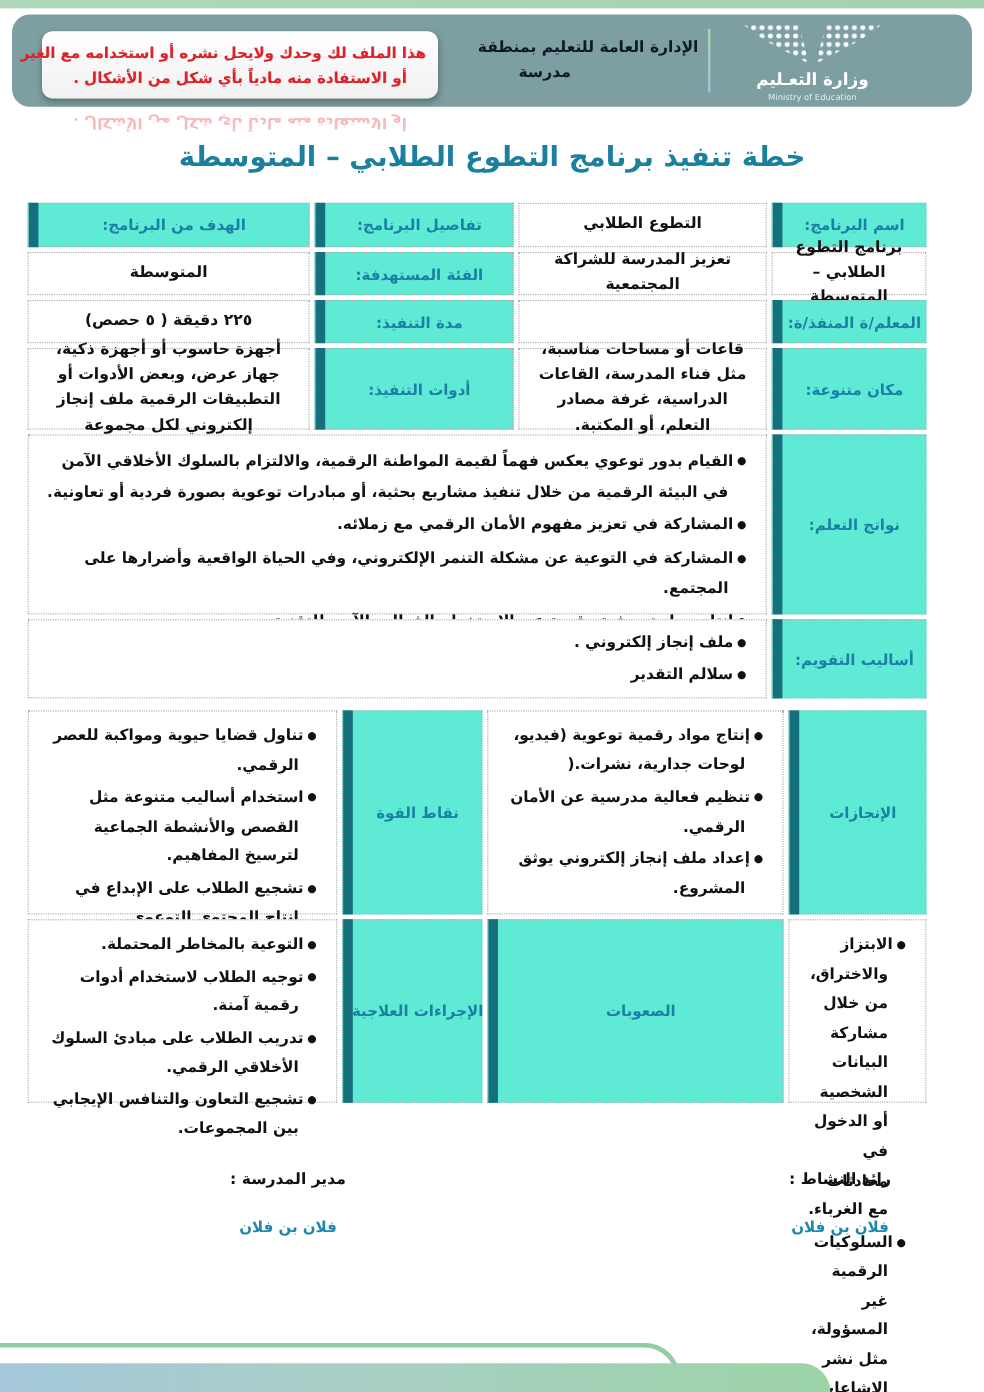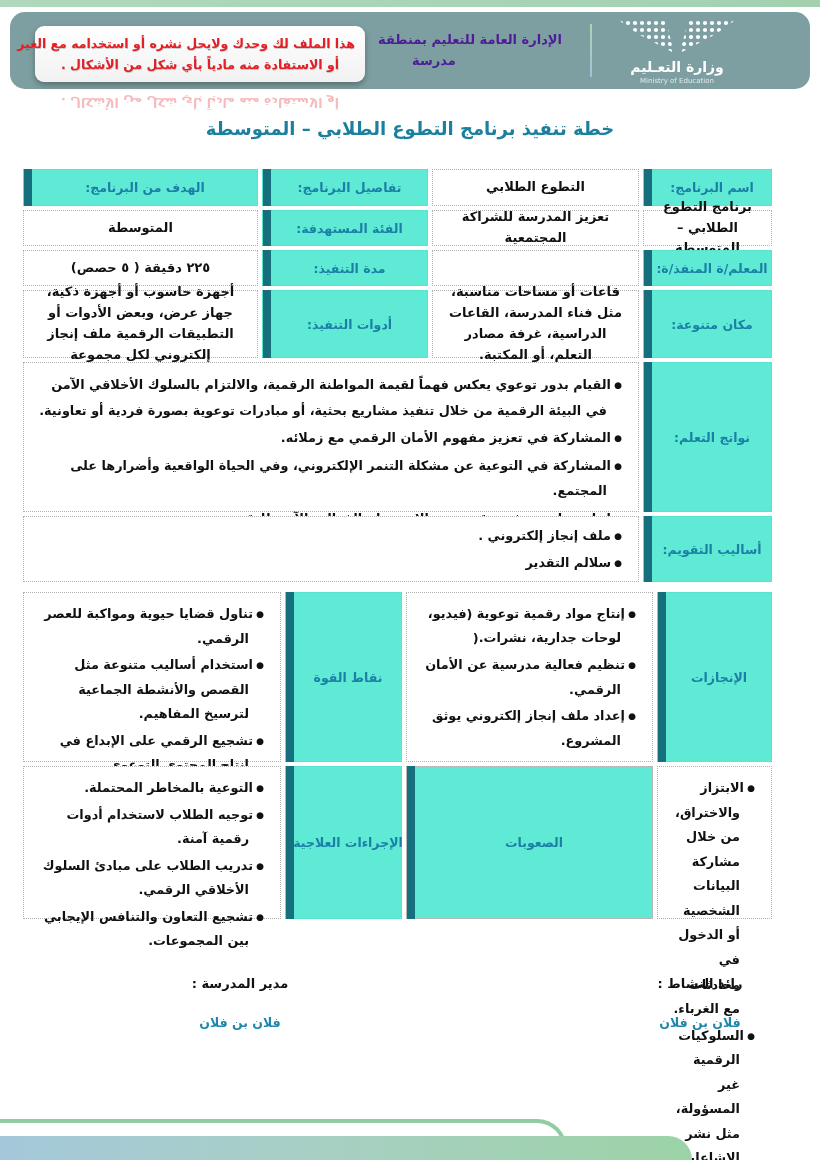--- a/index.html
+++ b/index.html
@@ -13,38 +13,38 @@
     background:linear-gradient(90deg,#b0d8bd,#a3d1b0); }
   
   .header { position:absolute; top:12px; left:10px; right:10px; height:77px;
     background:#7e9fa1; border-radius:15px; }
   .logo-block { position:absolute; top:8px; right:58px; width:150px; text-align:center; }
   .logo-dots { display:block; margin:0 auto 2px auto; }
   .logo-ar { color:#ffffff; font-weight:bold; font-size:14px; letter-spacing:1px; line-height:1.1; }
   .logo-en { color:#e2ecec; font-size:7px; margin-top:2px; }
   .header-divider { position:absolute; top:12px; right:218px; width:2px; height:53px;
     background:linear-gradient(#a8d6b4,#9fc3da); }
-  .org-block { position:absolute; top:18px; right:248px; width:150px;
-    color:#4c1d95; font-weight:bold; font-size:13px; line-height:1.6; }
+  .org-block { position:absolute; top:18px; right:228px; width:150px;
+    color:#0f172a; font-weight:bold; font-size:13px; line-height:1.6; }
   .org-line1 { text-align:right; white-space:nowrap; }
   .org-line2 { text-align:left; }
   
   .warn-box { position:absolute; top:14px; left:25px; width:330px; height:56px;
     background:linear-gradient(#ffffff,#f1f1f1); border-radius:9px;
     box-shadow:0 3px 6px rgba(0,0,0,.3);
     display:flex; flex-direction:column; justify-content:center; gap:6px;
     text-align:center; padding:4px 10px; }
   .warn-line { color:#e31e25; font-weight:bold; font-size:12.5px; white-space:nowrap;
     text-shadow:0.5px 0.5px 0 rgba(120,120,120,.35); }
   .warn-reflect { position:absolute; top:94px; left:35px; width:330px; height:16px;
     overflow:hidden; opacity:.30; filter:blur(.4px); transform:scaleY(-1);
     text-align:center; color:#e31e25; font-weight:bold; font-size:12.5px; white-space:nowrap; }
   
   .doc-title { position:absolute; top:118px; left:0; right:0; text-align:center;
-    color:#1b7f9e; font-weight:bold; font-size:18px; }
+    color:#1b7f9e; font-weight:bold; font-size:23px; }
   
   .tbl { position:absolute; left:23px; right:48px; display:grid; gap:4px; direction:rtl; }
   .tbl1 { top:169px; grid-template-columns:129px 207px 166px 1fr;
     grid-template-rows:37px 36px 36px 68px 150px 66px; }
   .tbl2 { top:592px; grid-template-columns:115px 247px 117px 1fr;
     grid-template-rows:170px 153px; }
   .cell { border:1.5px dotted #b0b0b0; background:#ffffff; position:relative;
     font-size:13px; font-weight:bold; color:#111111; }
   .lbl { background:#5eead4; color:#1b7fa6; display:flex; align-items:center;
     justify-content:center; text-align:center; white-space:nowrap; font-size:12.5px;
@@ -148,21 +148,21 @@
   <div class="cell lbl">الإنجازات</div>
   <div class="cell blist vcenter">
     <div class="bullet">إنتاج مواد رقمية توعوية (فيديو، لوحات جدارية، نشرات.(</div>
     <div class="bullet">تنظيم فعالية مدرسية عن الأمان الرقمي.</div>
     <div class="bullet">إعداد ملف إنجاز إلكتروني يوثق المشروع.</div>
   </div>
   <div class="cell lbl">نقاط القوة</div>
   <div class="cell blist">
     <div class="bullet">تناول قضايا حيوية ومواكبة للعصر الرقمي.</div>
     <div class="bullet">استخدام أساليب متنوعة مثل القصص والأنشطة الجماعية لترسيخ المفاهيم.</div>
-    <div class="bullet">تشجيع الرقمي على الإبداع في إنتاج المحتوى التوعوي.</div>
+    <div class="bullet">تشجيع الطلاب على الإبداع في إنتاج المحتوى التوعوي.</div>
     <div class="bullet">ربط البرنامج بالمناسبات الرقمية العالمية والوطنية.</div>
   </div>
 
   <div class="cell blist">
     <div class="bullet">الابتزاز والاختراق، من خلال مشاركة البيانات الشخصية أو الدخول في محادثات مع الغرباء.</div>
     <div class="bullet">السلوكيات الرقمية غير المسؤولة، مثل نشر الإشاعات أو الصور الساخرة.</div>
     <div class="bullet">نقص الوعي ببعض المفاهيم الرقمية وأخطارها.</div>
   </div>
   <div class="cell lbl">الصعوبات</div>
   <div class="cell lbl">الإجراءات العلاجية</div>

